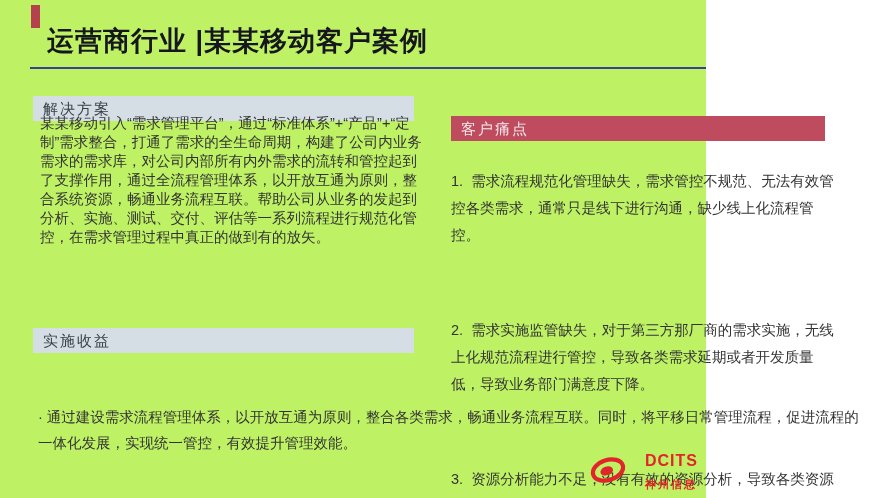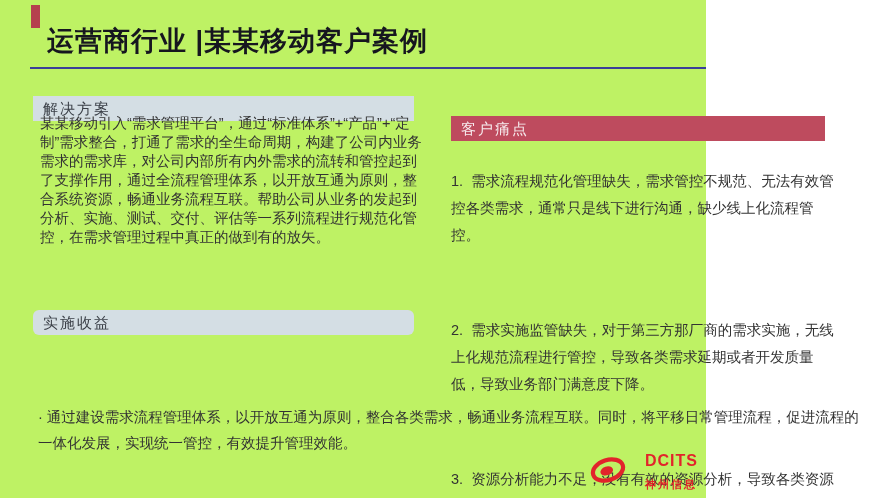--- a/index.html
+++ b/index.html
@@ -25,21 +25,21 @@
   }
 
   .sec-header {
     position: absolute; height: 25px; line-height: 25px;
     padding-left: 10px; font-size: 15px; letter-spacing: 2px;
     color: #3b4048; background: #D4DEE4; box-sizing: border-box;
   }
   .sec-header.pain { background: #BE4B5E; color: #F6EAED; margin-top: 28px; }
   #solution-header { left: 33px; top: 96px; width: 381px; }
   #pain-header     { left: 451px; top: 88px; width: 374px; }
-  #benefits-header { left: 33px; top: 310px; width: 381px; border-radius: 6px; }
+  #benefits-header { left: 33px; top: 328px; width: 381px; }
 
   .body-text {
     color: #333333; font-size: 14.5px; white-space: pre-wrap;
   }
   #solution-body {
     position: absolute; left: 40px; top: 114px; width: 386px;
     line-height: 19px;
   }
   #pain-body {
     position: absolute; left: 451px; top: 114px; width: 390px;

